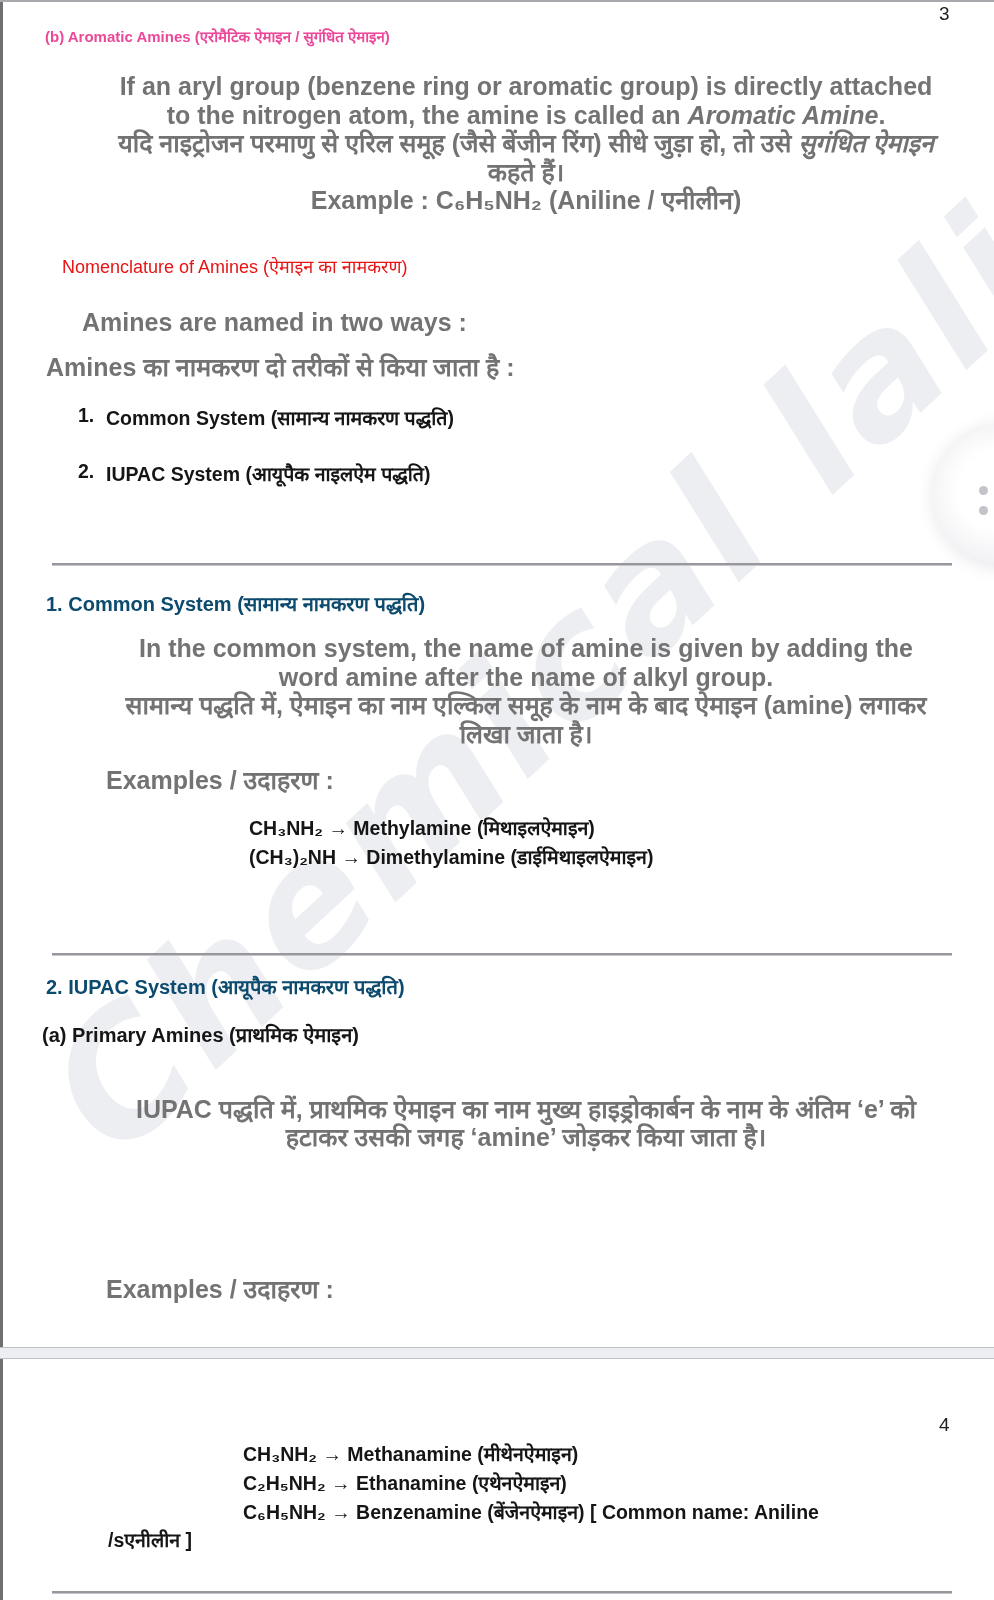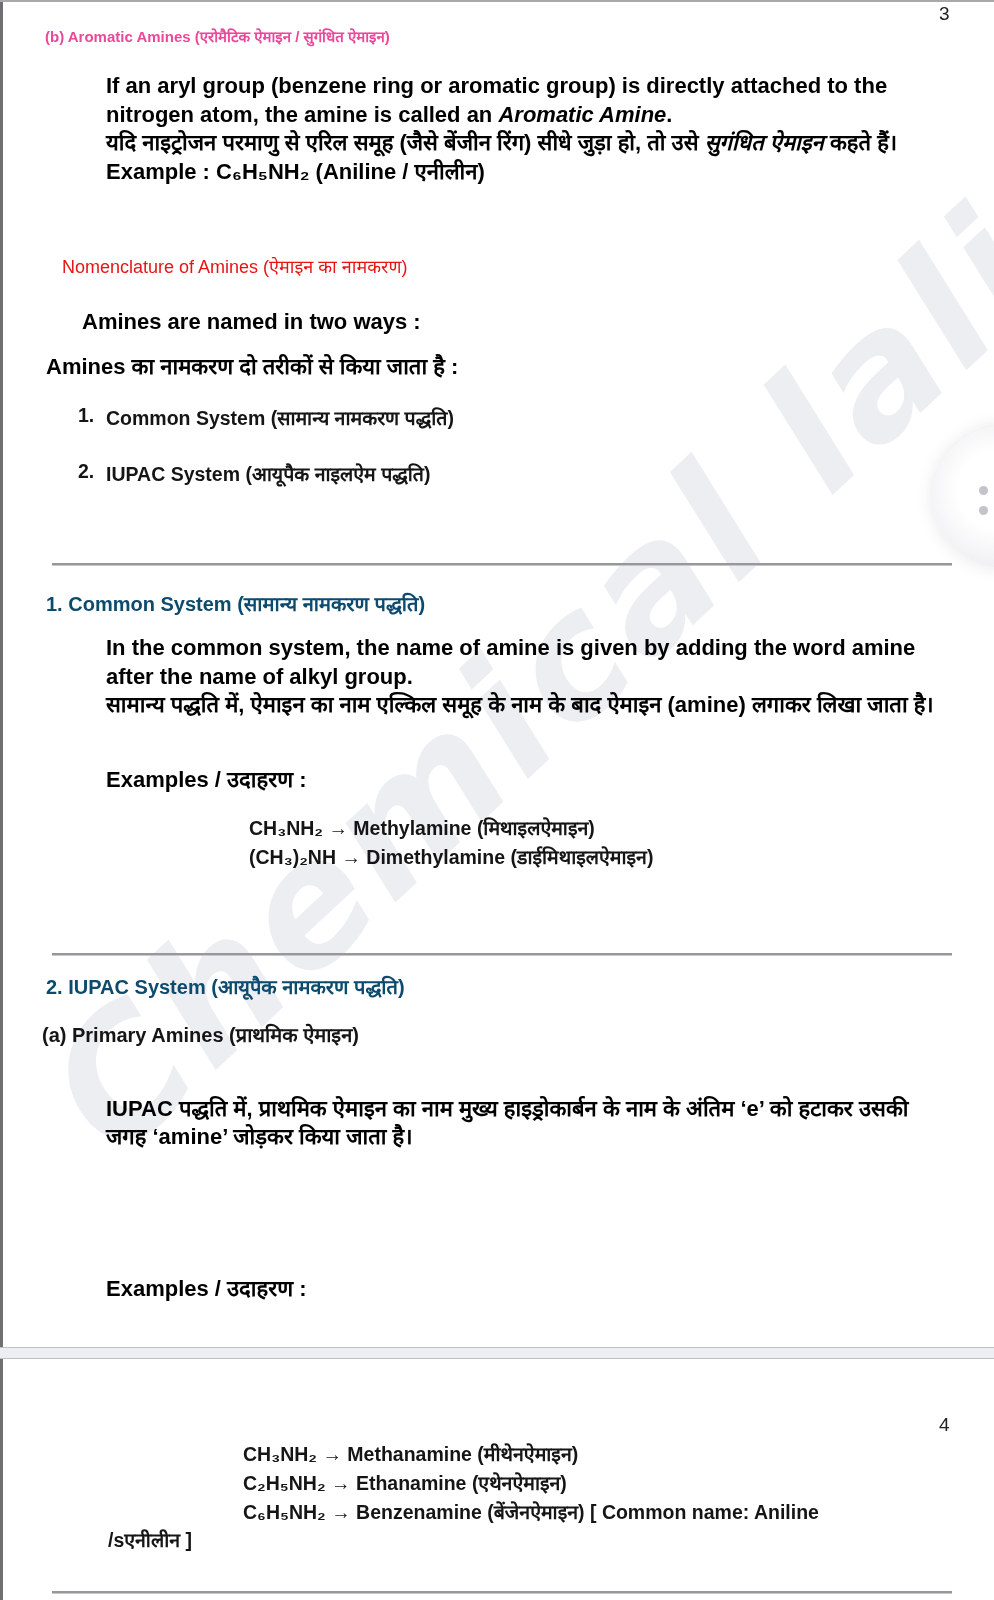--- a/index.html
+++ b/index.html
@@ -13,21 +13,21 @@
   .edge-top{left:0;top:0;width:994px;height:2px;background:#a8a8ad;}
   .page-num{font-size:19px;font-weight:400;color:#222;}
   .divider{height:2px;background:#97979d;border-bottom:1px solid #c6c6cc;}
   .page-break{left:0;top:1347px;width:994px;height:10px;background:#edeef2;
     border-top:1px solid #c0c0c8;border-bottom:1px solid #c0c0c8;}
   
   .h-blue{color:#ec4899;font-weight:700;font-size:15px;}
   .h-blue-sm{color:#0c4a6e;font-weight:700;font-size:20px;}
   .h-red{color:#e81414;font-weight:400;font-size:18px;}
   .h-black{color:#151515;font-weight:700;font-size:20px;}
-  .body-t{font-size:22px;line-height:28.5px;font-weight:700;color:#000000;}
+  .body-t{font-size:25px;line-height:28.5px;font-weight:700;color:#737373;text-align:center;}
   .ital{font-style:italic;}
   .list-row{display:flex;font-size:19.5px;font-weight:700;color:#151515;}
   .list-num{width:28px;}
   .ex-line{font-size:19.5px;line-height:29px;font-weight:700;color:#151515;white-space:nowrap;}
   
   .watermark{
     left:-90px;top:595px;width:1250px;text-align:center;
     transform:rotate(-43deg);transform-origin:center;
     font-family:"DejaVu Sans",sans-serif;font-style:italic;font-weight:700;
     font-size:168px;letter-spacing:6px;color:rgba(106,112,150,0.12);

